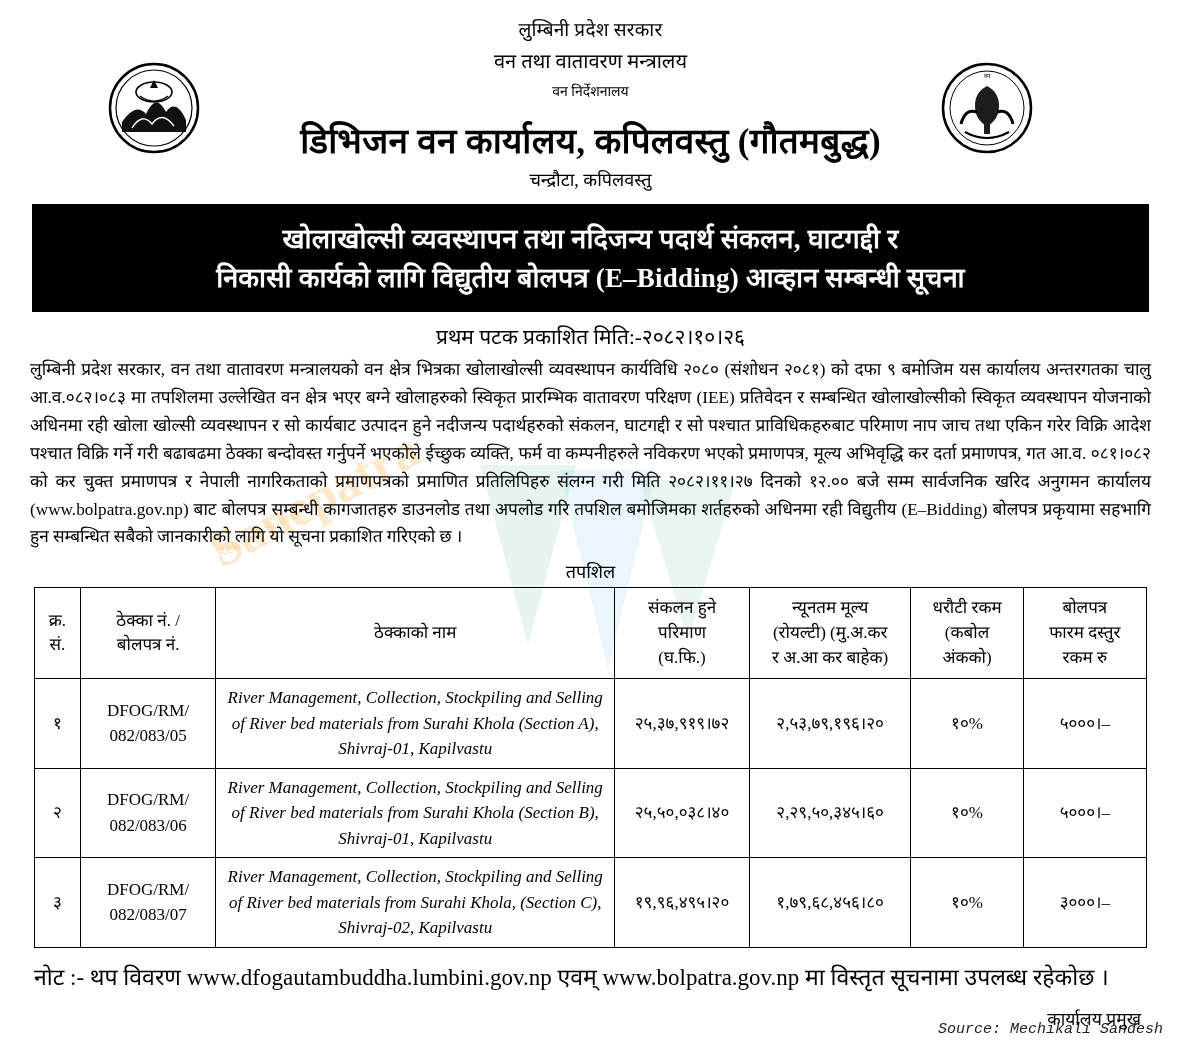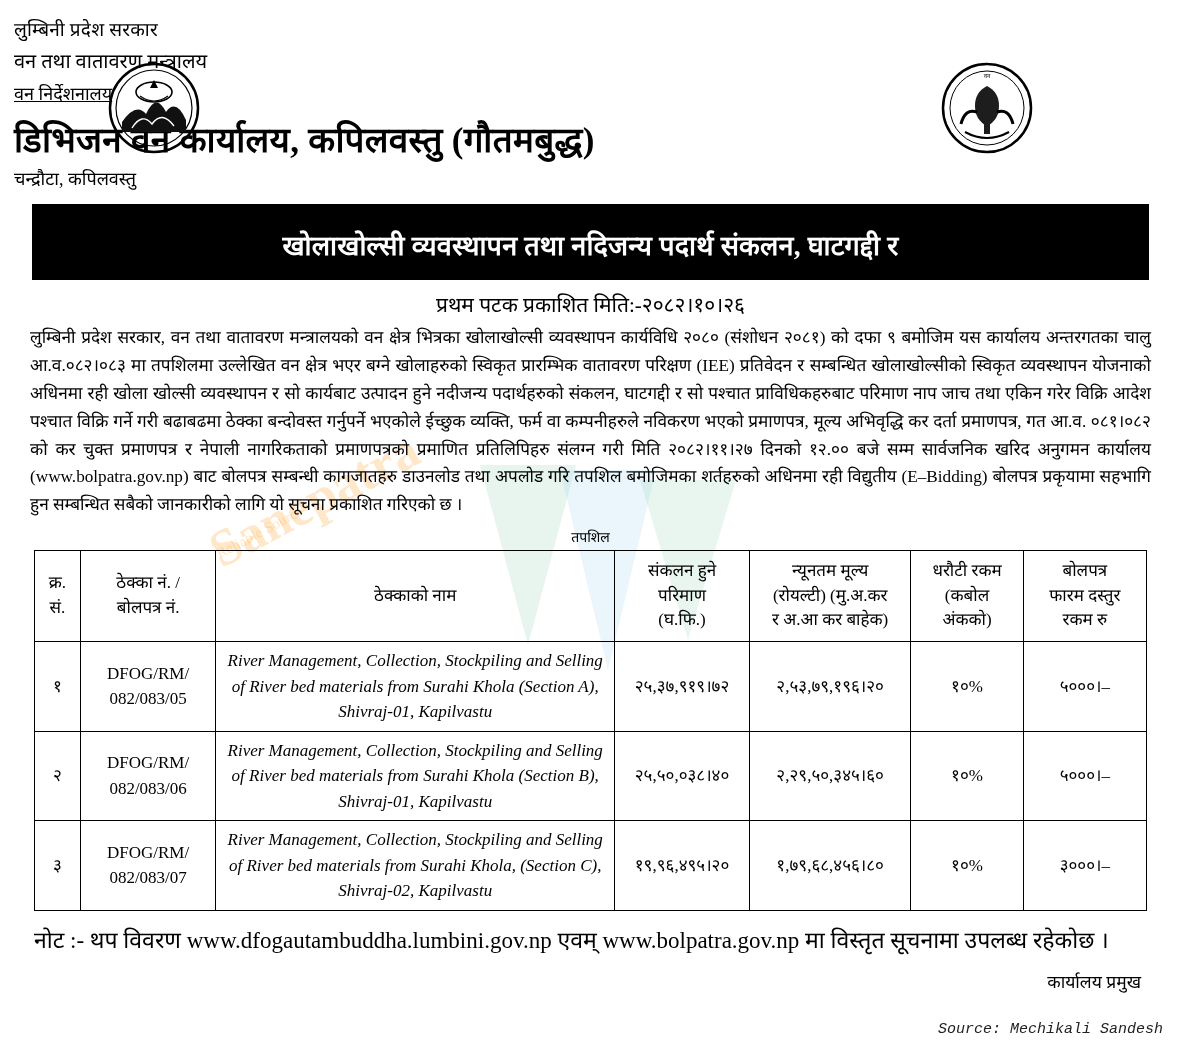--- a/index.html
+++ b/index.html
@@ -19,36 +19,36 @@
     position: relative;
     width: 1181px;
     height: 1046px;
     box-sizing: border-box;
     padding: 10px 14px 0 14px;
   }
 
   
   .header {
     position: relative;
+    text-align: center;
     padding-top: 6px;
     height: 180px;
   }
   .header .line1 {
     font-size: 19px;
     letter-spacing: .2px;
     margin-bottom: 5px;
   }
   .header .line2 {
     font-size: 20px;
     margin-bottom: 7px;
   }
   .header .line3 {
-    font-size: 18px;
-    margin-bottom: 10px;
-    text-decoration: underline;
+    font-size: 14px;
+    margin-bottom: 16px;
   }
   .header .office {
     font-size: 35px;
     font-weight: bold;
     letter-spacing: .3px;
     margin: 2px 0 4px 0;
   }
   .header .place {
     font-size: 18px;
   }
@@ -60,21 +60,21 @@
   .emblem-left { left: 92px; }
   .emblem-right { right: 132px; }
 
   .emblem-left svg, .emblem-right svg { display: block; }
 
   
   .title-bar {
     background: #000000;
     color: #ffffff;
     margin: 8px 18px 0 18px;
-    padding: 23px 10px 14px 10px;
+    padding: 16px 10px 14px 10px;
     text-align: center;
   }
   .title-bar .t-line {
     font-size: 27px;
     font-weight: bold;
     line-height: 1.45;
     letter-spacing: .2px;
   }
 
   
@@ -137,21 +137,21 @@
     border-top: 200px solid rgba(150, 210, 235, 0.20);
   }
   .wm-a3 {
     left: 640px; top: 480px;
     border-top: 160px solid rgba(120, 200, 160, 0.16);
   }
 
   
   .tapasil {
     text-align: center;
-    font-size: 14px;
+    font-size: 18px;
     margin: 8px 0 4px 0;
     position: relative;
     z-index: 2;
   }
 
   
   table.bid {
     border-collapse: collapse;
     width: calc(100% - 40px);
     margin: 0 20px;
@@ -255,20 +255,21 @@
 
     <div class="line1">लुम्बिनी प्रदेश सरकार</div>
     <div class="line2">वन तथा वातावरण मन्त्रालय</div>
     <div class="line3">वन निर्देशनालय</div>
     <div class="office">डिभिजन वन कार्यालय, कपिलवस्तु (गौतमबुद्ध)</div>
     <div class="place">चन्द्रौटा, कपिलवस्तु</div>
   </div>
 
   <div class="title-bar">
     <div class="t-line">खोलाखोल्सी व्यवस्थापन तथा नदिजन्य पदार्थ संकलन, घाटगद्दी र</div>
+    <div class="t-line">निकासी कार्यको लागि विद्युतीय बोलपत्र (E–Bidding) आव्हान सम्बन्धी सूचना</div>
   </div>
 
   <div class="pub-date">प्रथम पटक प्रकाशित मिति:-२०८२।१०।२६</div>
 
   <div class="body-text">लुम्बिनी प्रदेश सरकार, वन तथा वातावरण मन्त्रालयको वन क्षेत्र भित्रका खोलाखोल्सी व्यवस्थापन कार्यविधि २०८० (संशोधन २०८१) को दफा ९ बमोजिम यस कार्यालय अन्तरगतका चालु आ.व.०८२।०८३ मा तपशिलमा उल्लेखित वन क्षेत्र भएर बग्ने खोलाहरुको स्विकृत प्रारम्भिक वातावरण परिक्षण (IEE) प्रतिवेदन र सम्बन्धित खोलाखोल्सीको स्विकृत व्यवस्थापन योजनाको अधिनमा रही खोला खोल्सी व्यवस्थापन र सो कार्यबाट उत्पादन हुने नदीजन्य पदार्थहरुको संकलन, घाटगद्दी र सो पश्चात प्राविधिकहरुबाट परिमाण नाप जाच तथा एकिन गरेर विक्रि आदेश पश्चात विक्रि गर्ने गरी बढाबढमा ठेक्का बन्दोवस्त गर्नुपर्ने भएकोले ईच्छुक व्यक्ति, फर्म वा कम्पनीहरुले नविकरण भएको प्रमाणपत्र, मूल्य अभिवृद्धि कर दर्ता प्रमाणपत्र, गत आ.व. ०८१।०८२ को कर चुक्त प्रमाणपत्र र नेपाली नागरिकताको प्रमाणपत्रको प्रमाणित प्रतिलिपिहरु संलग्न गरी मिति २०८२।११।२७ दिनको १२.०० बजे सम्म सार्वजनिक खरिद अनुगमन कार्यालय (www.bolpatra.gov.np) बाट बोलपत्र सम्बन्धी कागजातहरु डाउनलोड तथा अपलोड गरि तपशिल बमोजिमका शर्तहरुको अधिनमा रही विद्युतीय (E–Bidding) बोलपत्र प्रकृयामा सहभागि हुन सम्बन्धित सबैको जानकारीको लागि यो सूचना प्रकाशित गरिएको छ ।</div>
 
   <div class="tapasil">तपशिल</div>
 
   <table class="bid">
     <colgroup>

